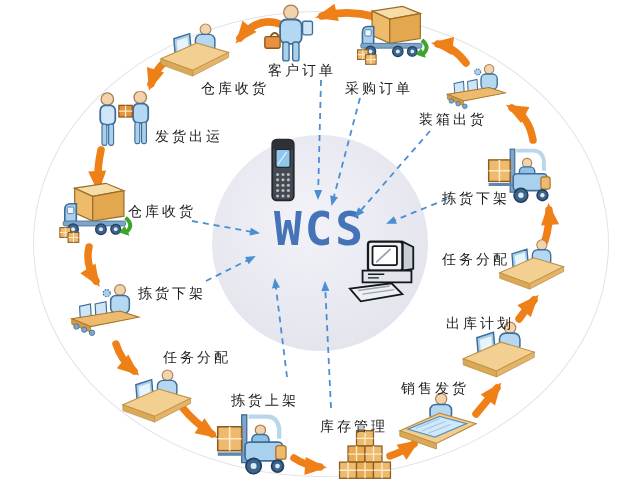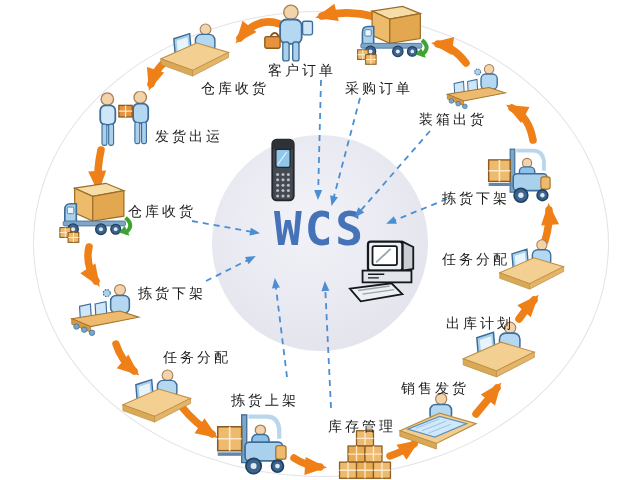--- a/index.html
+++ b/index.html
@@ -241,21 +241,21 @@
   <div class="station-label layer-station" style="left:163px;top:349px">任务分配</div>
 
   <svg class="icon layer-station" style="left:216px;top:408px;width:82px;height:70px" viewBox="0 0 96 82">
       <use href="#sym-forklift"></use>
     </svg>
   <div class="station-label layer-station" style="left:231px;top:392px">拣货上架</div>
 
   <svg class="icon layer-station" style="left:337px;top:429px;width:56px;height:51px" viewBox="0 0 66 60">
       <use href="#sym-boxes"></use>
     </svg>
-  <div class="station-label layer-station" style="left:328px;top:418px">库存管理</div>
+  <div class="station-label layer-station" style="left:320px;top:418px">库存管理</div>
 
   <svg class="icon layer-station" style="left:398px;top:391px;width:80px;height:62px" viewBox="0 0 100 78">
       <use href="#sym-drafting-desk"></use>
     </svg>
   <div class="station-label layer-station" style="left:401px;top:380px">销售发货</div>
 
   <svg class="icon layer-station" style="left:460px;top:318px;width:76px;height:62px" viewBox="0 0 100 82">
       <use href="#sym-desk-person"></use>
     </svg>
   <div class="station-label layer-station" style="left:446px;top:315px">出库计划</div>

